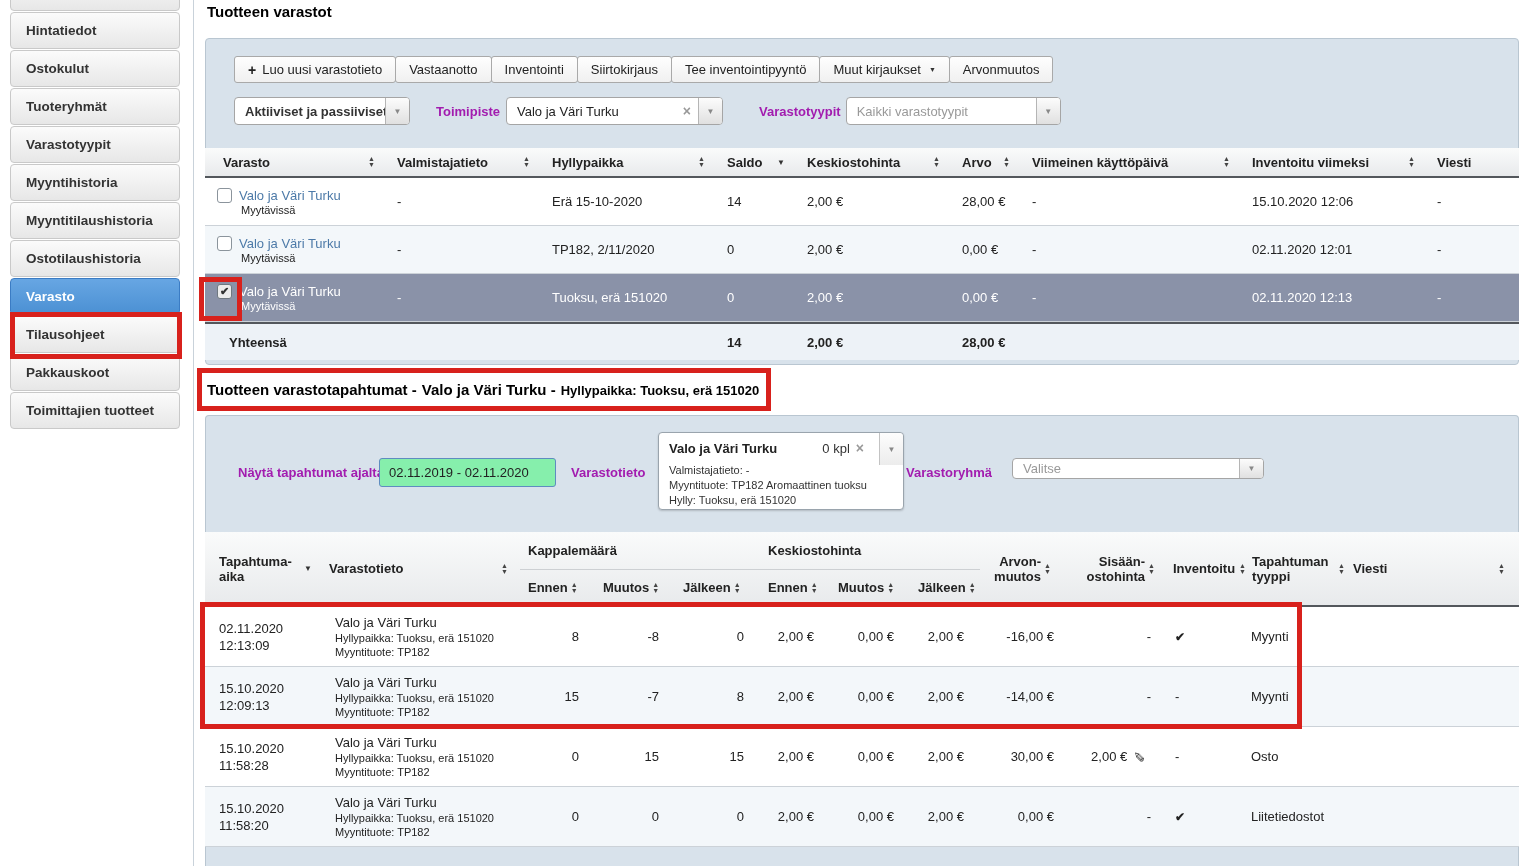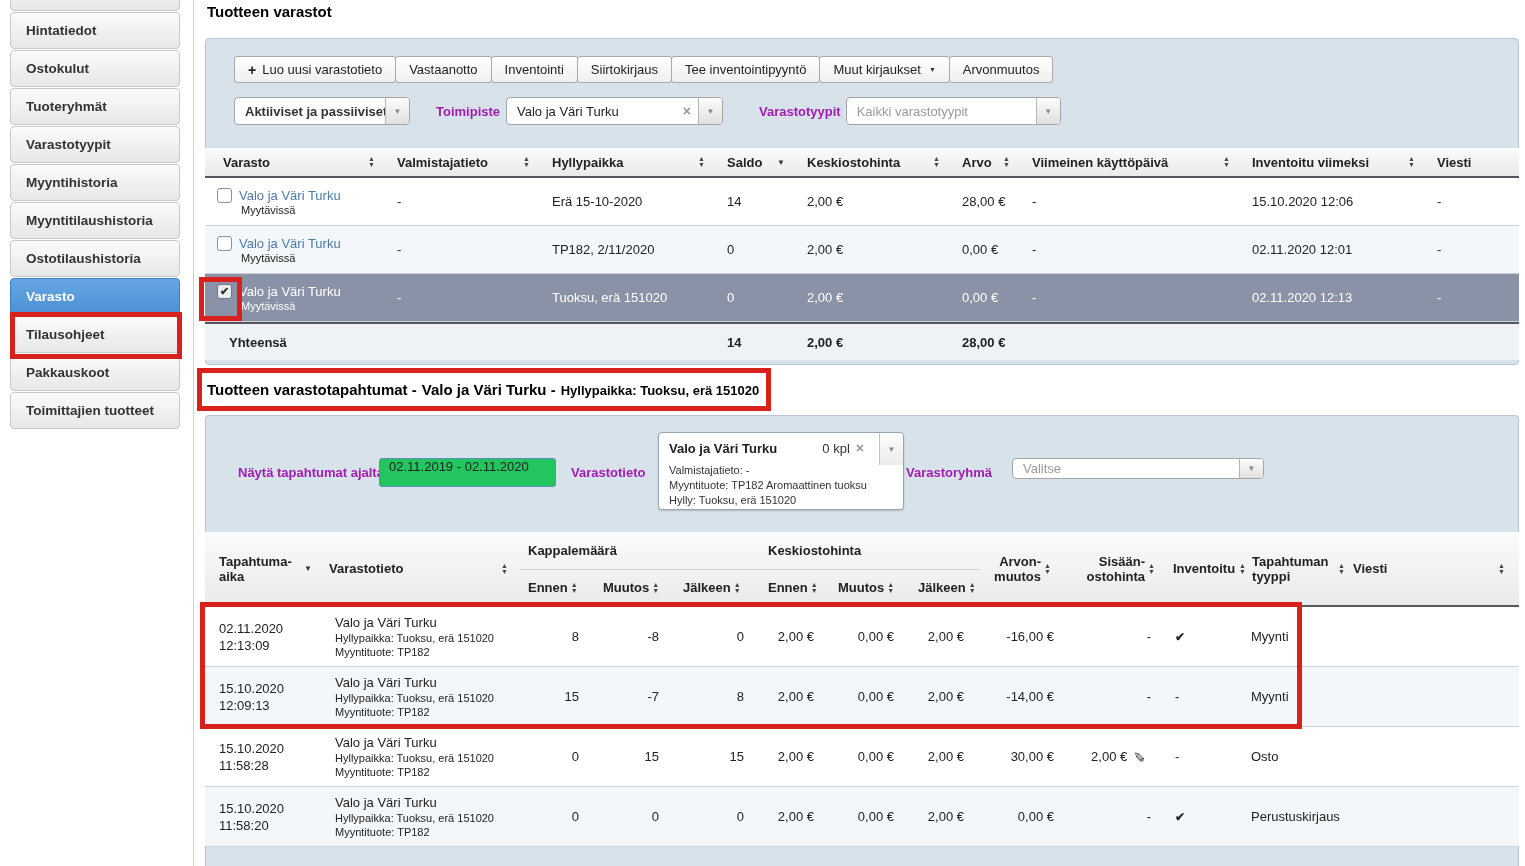--- a/index.html
+++ b/index.html
@@ -97,22 +97,22 @@
     height:38px; align-items:center; background:#edf2f7; border-top:2px solid #53575c;
     font-weight:bold; color:#222;
   }
   .t1-total .td { padding-left:12px; }
   .t1-total .lab { padding-left:24px; }
 
   
   .f2-label1 { position:absolute; left:32px; top:49px; }
   .date-input {
     position:absolute; left:173px; top:42px; width:177px; height:29px;
-    background:#22c55e; border:1px solid #5f8cc0; border-radius:3px;
-    display:flex; padding-left:9px; cursor:text;
+    background:#86efac; border:1px solid #5f8cc0; border-radius:3px;
+    display:flex; align-items:center; padding-left:9px; cursor:text;
   }
   .f2-label2 { position:absolute; left:365px; top:49px; }
   .stock-combo {
     position:absolute; left:452px; top:16px; width:246px; height:78px;
     background:#fff; border:1px solid #9aa4ad; border-radius:4px; box-shadow:0 1px 2px rgba(0,0,0,.18);
     cursor:pointer;
   }
   .sc-head { height:30px; display:flex; align-items:center; padding:0 32px 0 10px; }
   .sc-name { font-weight:bold; color:#222; flex:1; }
   .sc-count { color:#333; margin-right:6px; }
@@ -600,21 +600,21 @@
         <div class="num">0</div>
         <div class="num">0</div>
         <div class="num">2,00 €</div>
         <div class="num">0,00 €</div>
         <div class="num">2,00 €</div>
         <div class="num">0,00 €</div>
         <div class="td-purchase">
             <span>-</span>
           </div>
         <div class="td-inv"><span class="chk">✔</span></div>
-        <div class="td-type">Perustuskirjaus</div>
+        <div class="td-type">Liitetiedostot</div>
         <div></div>
       </div>
     </div>
   </div>
 
   <div class="anno" id="anno-sidebar"></div>
   <div class="anno" id="anno-checkbox"></div>
   <div class="anno" id="anno-title"></div>
   <div class="anno" id="anno-rows"></div>
 

